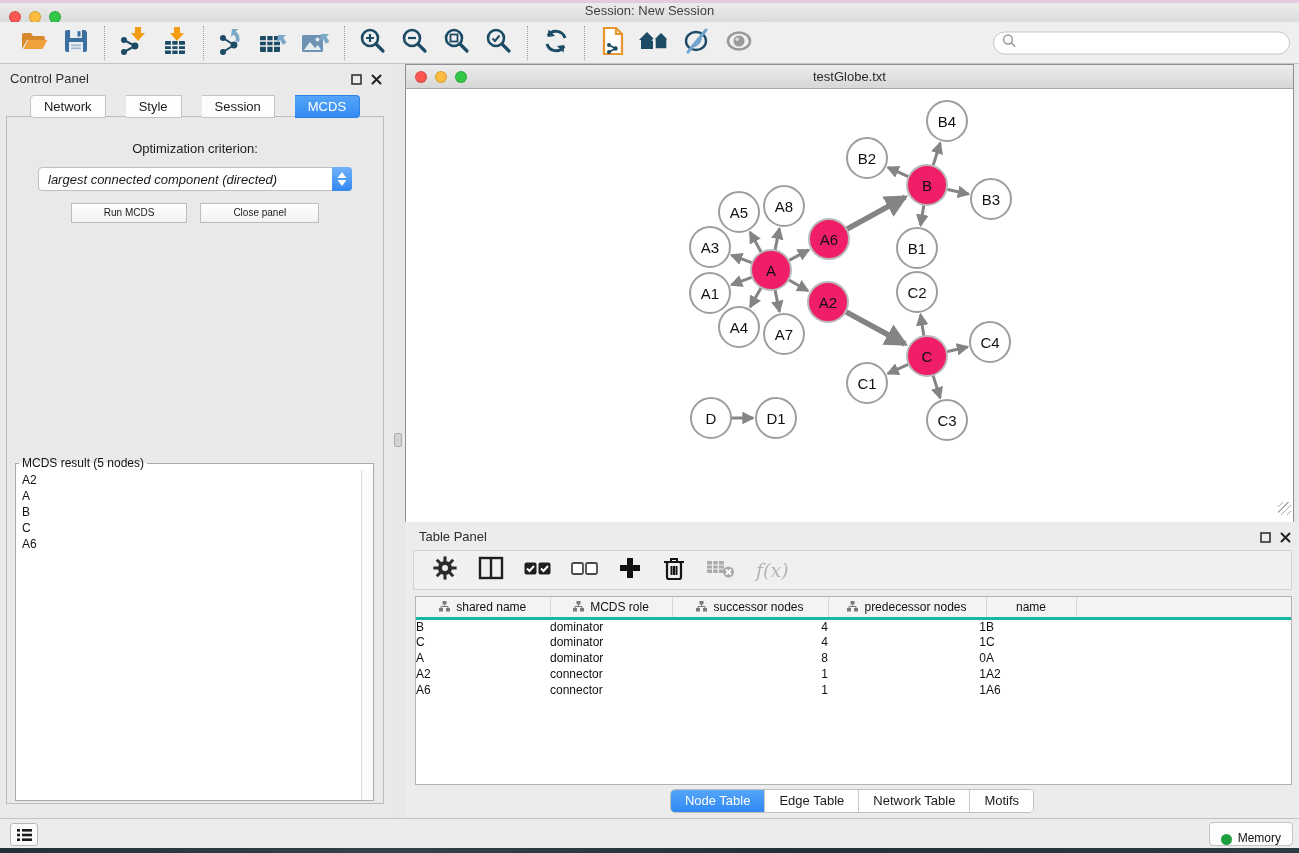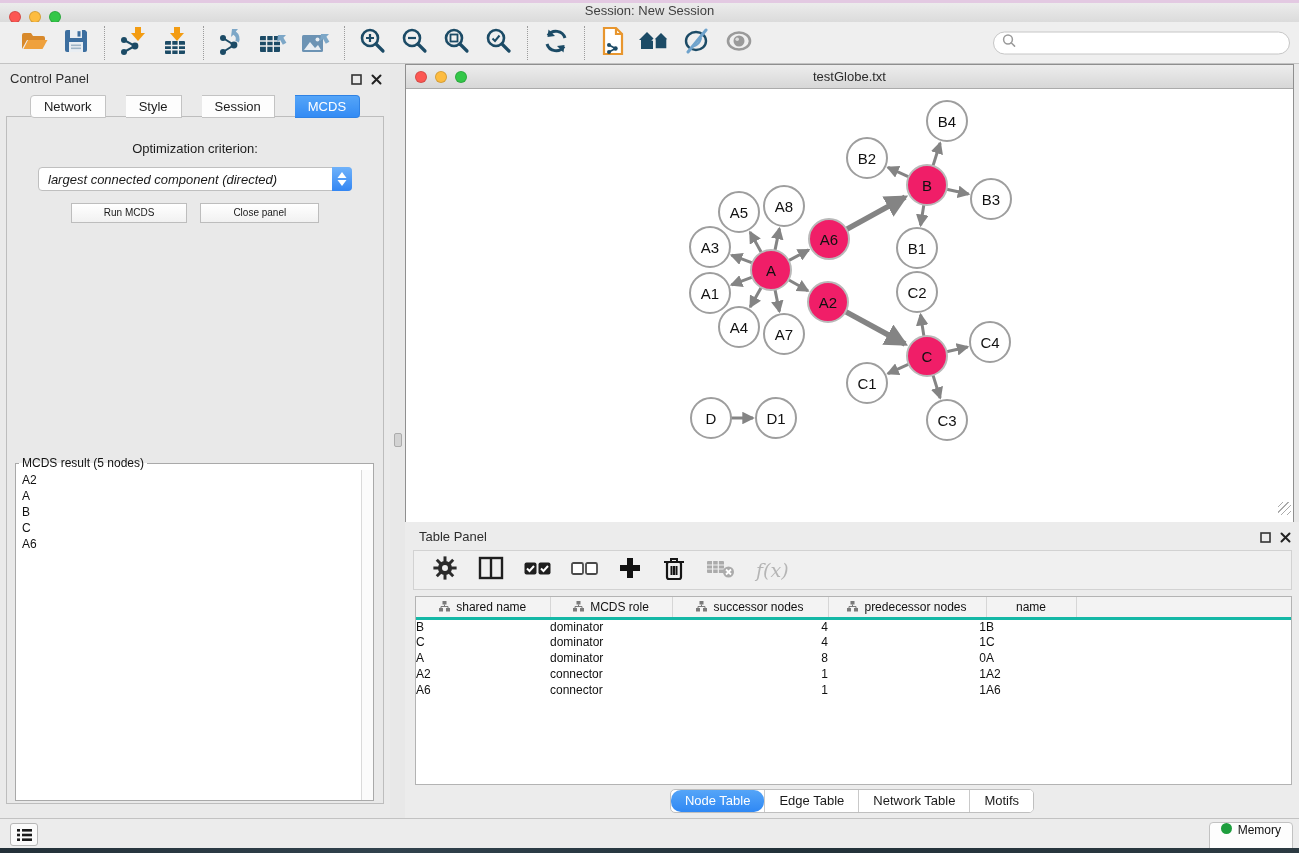--- a/index.html
+++ b/index.html
@@ -83,28 +83,28 @@
   table.node-table th { height:21px; background:#F3F3F3; border-bottom:3px solid #14b8a6; border-right:1px solid #D6D6D6;
     font-weight:normal; font-size:12px; color:#111; }
   table.node-table th .th-inner { display:flex; align-items:center; justify-content:center; gap:6px; }
   table.node-table td { height:16px; font-size:12px; color:#111; padding:0; white-space:nowrap; }
   td.l1 { padding-left:13px; } td.l2 { padding-left:16px; } td.l5 { padding-left:16px; }
   td.r { text-align:right; padding-right:14px; }
   #tp-tabs { position:absolute; left:0; right:0; top:267px; display:flex; justify-content:center; }
   .tp-seg { display:inline-flex; border:1px solid #BFBFBF; border-radius:5px; overflow:hidden; background:#FFF; }
   .tp-tab { font-size:13px; color:#1A1A1A; padding:3px 14px 4px; border-left:1px solid #C9C9C9; background:#FFF; }
   .tp-tab:first-child { border-left:none; }
-  .tp-tab.active { background:linear-gradient(#55A5F8,#2F88F4); color:#FFF;border-radius:10px; }
+  .tp-tab.active { background:linear-gradient(#55A5F8,#2F88F4); color:#FFF; }
 
   
   #status-bar { position:absolute; left:0; top:818px; width:100%; height:30px; background:#ECECEC; border-top:1px solid #C2C2C2; }
   #list-btn { position:absolute; left:10px; top:4px; width:28px; height:23px; background:#FAFAFA; border:1px solid #B7B7B7; border-radius:3px;
     display:flex; align-items:center; justify-content:center; }
-  #memory-btn { position:absolute; right:6px; top:3px; height:32px; background:#FDFDFD; border:1px solid #C2C2C2; border-radius:4px;
-    display:flex; align-items:flex-start; gap:6px; padding:0 11px;margin-left:45px; }
+  #memory-btn { position:absolute; right:6px; top:3px; height:24px; background:#FDFDFD; border:1px solid #C2C2C2; border-radius:4px;
+    display:flex; align-items:flex-end; gap:6px; padding:0 11px;margin-left:45px; }
   #memory-btn .dot { width:11px; height:11px; border-radius:50%; background:#1E9E3E; }
   #memory-btn .mlabel { font-size:12px; color:#111; }
   #desktop-strip { position:absolute; left:0; bottom:0; width:100%; height:5px;
     background:linear-gradient(90deg,#233038,#31424d 30%,#223139 60%,#2c3a42); }
 
   .icon-x { stroke:#222; stroke-width:2; stroke-linecap:round; }
 </style>
 </head>
 <body>
 

